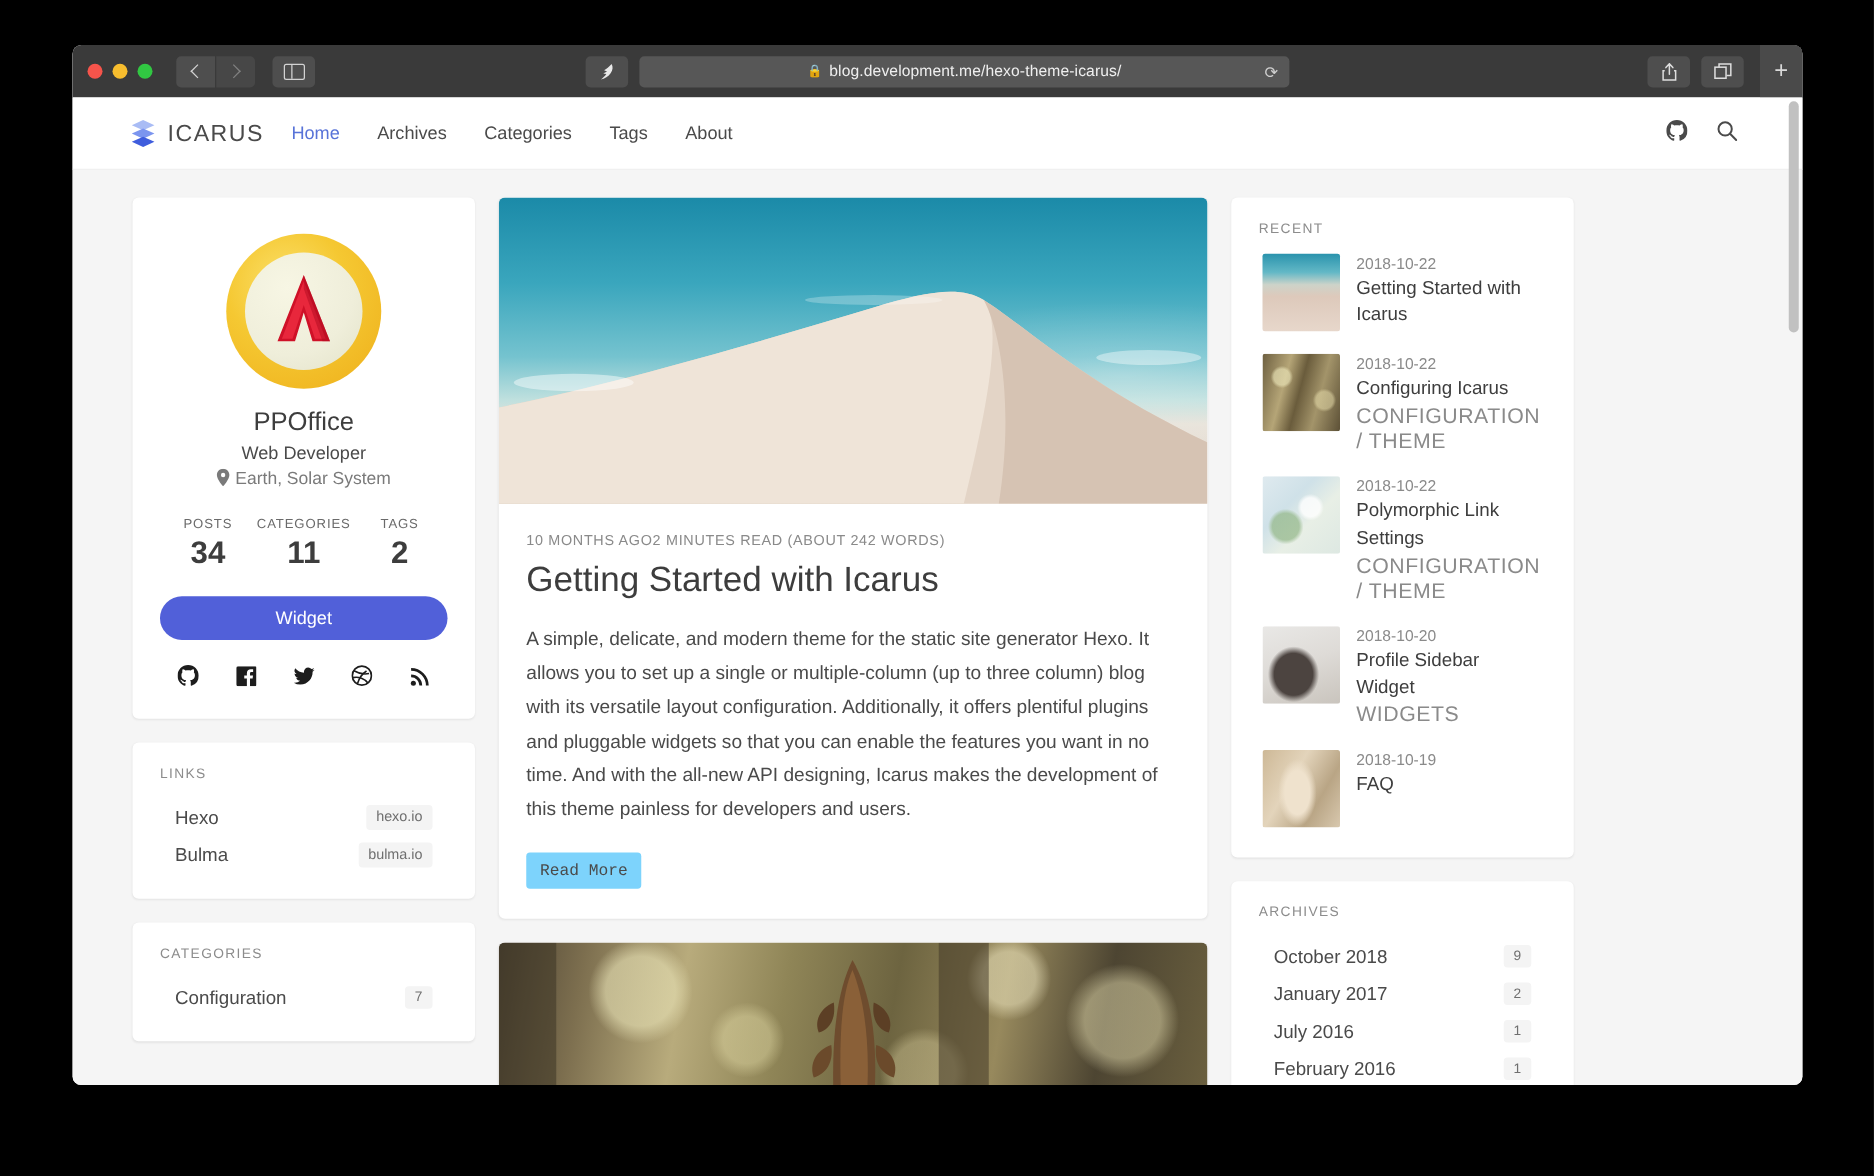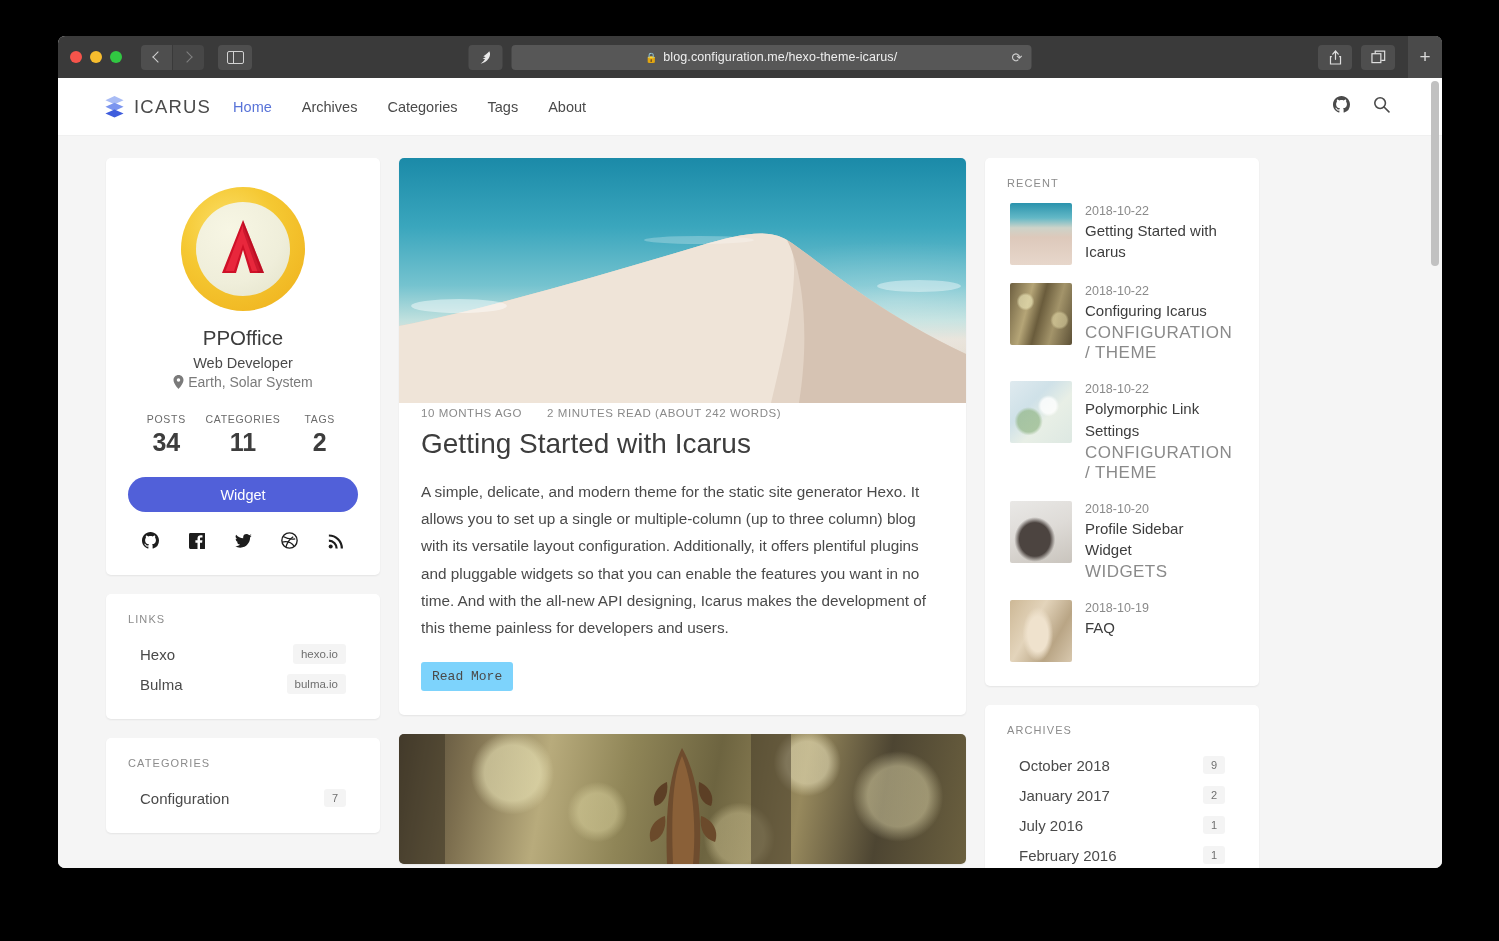--- a/index.html
+++ b/index.html
@@ -209,23 +209,23 @@
   .hero-cone {
     background:
       radial-gradient(circle at 20% 30%, rgba(240,235,190,.55) 0 6%, transparent 9%),
       radial-gradient(circle at 35% 60%, rgba(235,228,175,.4) 0 5%, transparent 8%),
       radial-gradient(circle at 72% 22%, rgba(245,238,200,.5) 0 5%, transparent 8%),
       radial-gradient(circle at 88% 48%, rgba(240,232,185,.45) 0 6%, transparent 9%),
       radial-gradient(circle at 60% 80%, rgba(230,220,170,.35) 0 7%, transparent 10%),
       linear-gradient(100deg, #4b4132 0%, #7d6f4f 12%, #b8ab7c 26%, #8f8557 40%, #6d6440 55%, #97895d 70%, #4d4532 84%, #6b603f 100%);
   }
   .meta {
-    padding: 4px 22px 0;
+    padding: 24px 22px 0;
     font-size: 11.5px; letter-spacing: .55px; color: #8a8a8a;
-    display: flex; gap: 25px;
+    display: flex; gap: 0;
   }
   .atitle {
     padding: 7px 22px 0;
     font-size: 28px; font-weight: 400; color: #3d3d3d; line-height: 1.25;
   }
   .abody {
     padding: 17px 22px 0;
     font-size: 15.3px; line-height: 1.78; color: #4a4a4a;
   }
   .readmore {
@@ -303,21 +303,21 @@
 
     <div class="tbcenter">
       <span class="birdbtn">
         <svg width="15" height="15" viewBox="0 0 16 16">
           <path d="M11.5 1.2 C9.6 3.4 7.4 5.3 5.1 6.7 L7.6 7.6 L4.4 9.4 L7.0 9.9 C5.6 11.9 4.0 13.4 2.2 14.6 C5.6 14.0 8.8 12.0 10.8 9.0 C12.5 6.5 12.9 3.6 11.5 1.2 Z" fill="#e9e9e9"></path>
         </svg>
       </span>
       <div class="urlbar">
         <span class="urltext">
           <span class="lock">🔒</span>
-          <span>blog.configuration.me/hexo-theme-icarus/</span>
+          <span>blog.development.me/hexo-theme-icarus/</span>
         </span>
         <span class="reload">⟳</span>
       </div>
     </div>
 
     <div class="tbright">
       <span class="tbicon">
         <svg width="13" height="15" viewBox="0 0 14 16">
           <path d="M7 1 L10 4.3 M7 1 L4 4.3 M7 1 L7 10" stroke="#dedede" stroke-width="1.3" fill="none" stroke-linecap="round"></path>
           <path d="M3 7 H1.6 V15 H12.4 V7 H11" stroke="#dedede" stroke-width="1.3" fill="none"></path>

